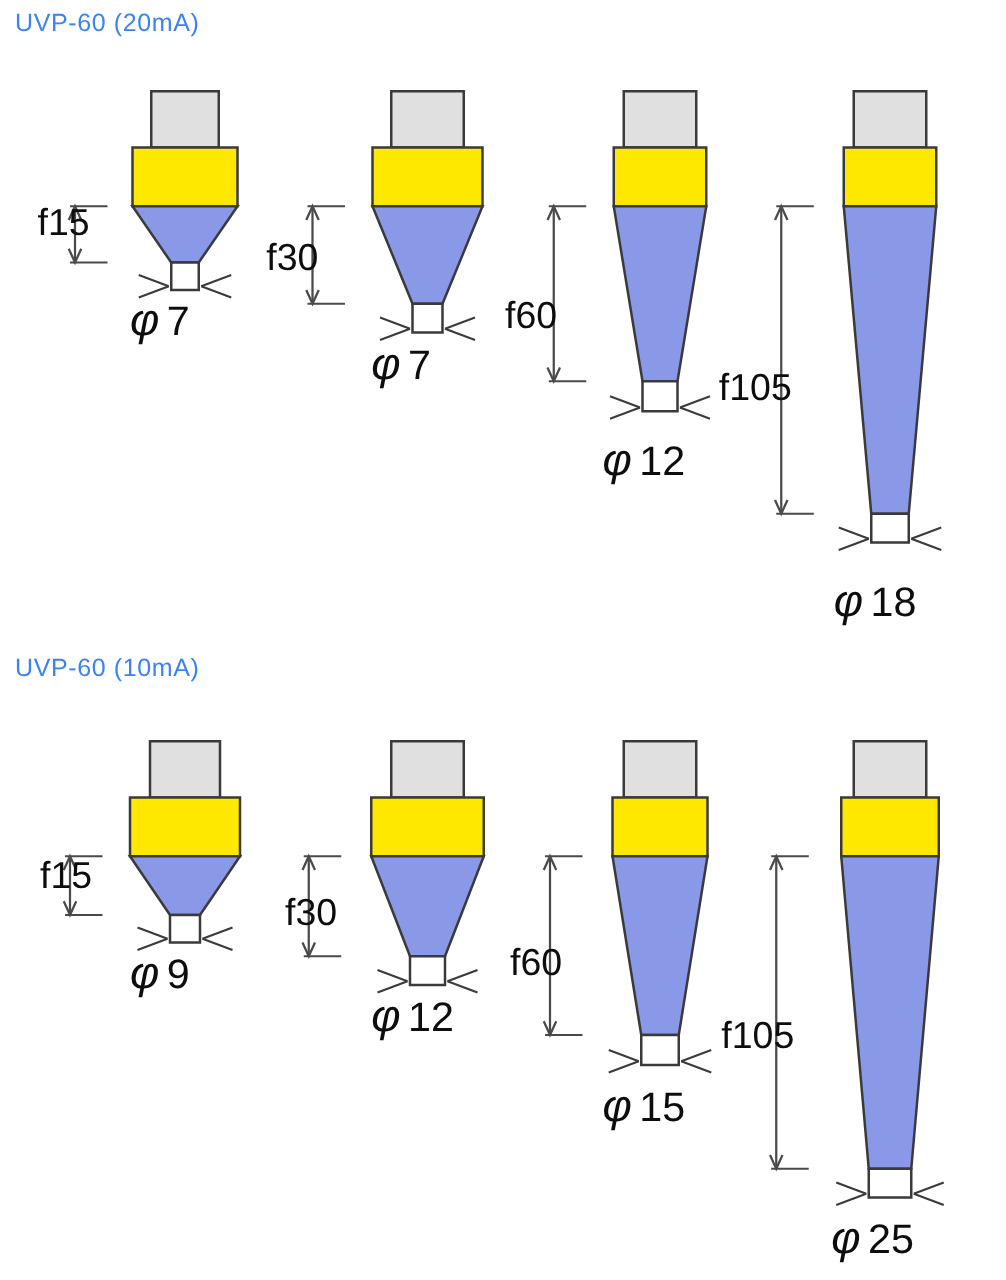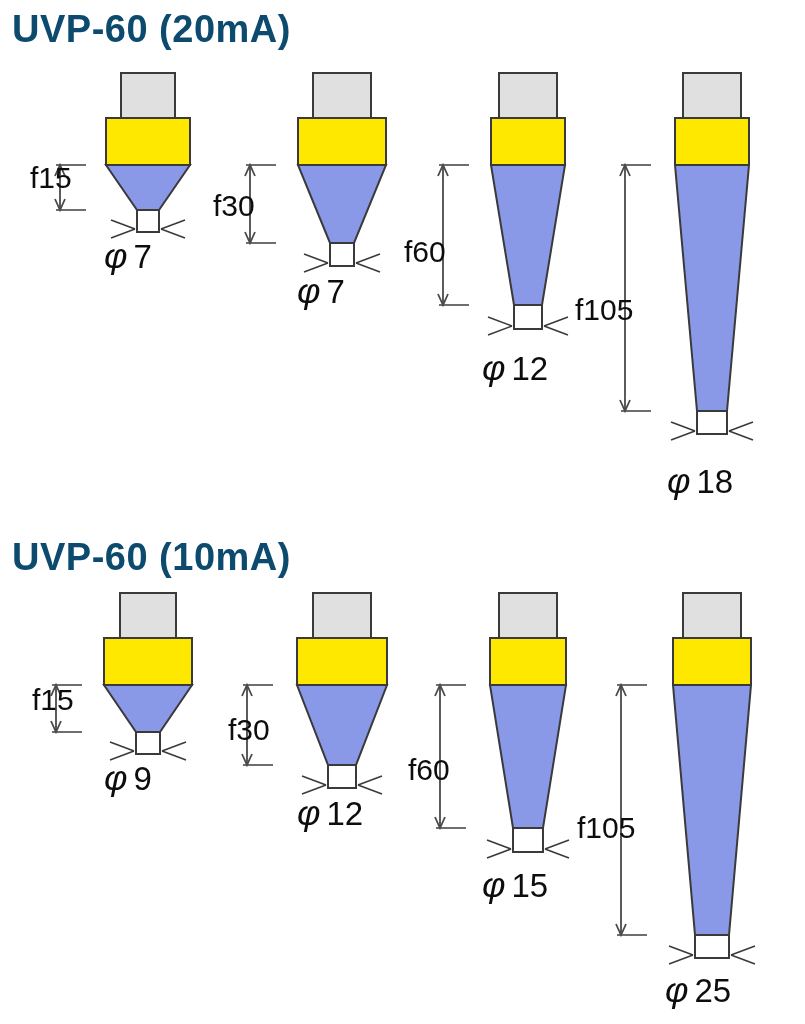--- a/index.html
+++ b/index.html
@@ -19,28 +19,28 @@
   #sheet {
     position: absolute;
     left: 0;
     top: 0;
     width: 805px;
     height: 1024px;
   }
   .section-title {
     position: absolute;
     font-family: "Liberation Sans", sans-serif;
-    font-weight: bold;
-    font-size: 38px;
+    font-weight: normal;
+    font-size: 20px;
     letter-spacing: 0.5px;
-    color: #0c4a6e;
+    color: #3b82f6;
     white-space: nowrap;
   }
   #title-20ma { left: 12px; top: 8px; }
-  #title-10ma { left: 12px; top: 536px; }
+  #title-10ma { left: 12px; top: 524px; }
 
   svg text {
     font-family: "Liberation Sans", sans-serif;
     fill: #0d0d0d;
   }
   .flabel {
     font-size: 30px;
   }
   .philabel {
     font-size: 33px;

